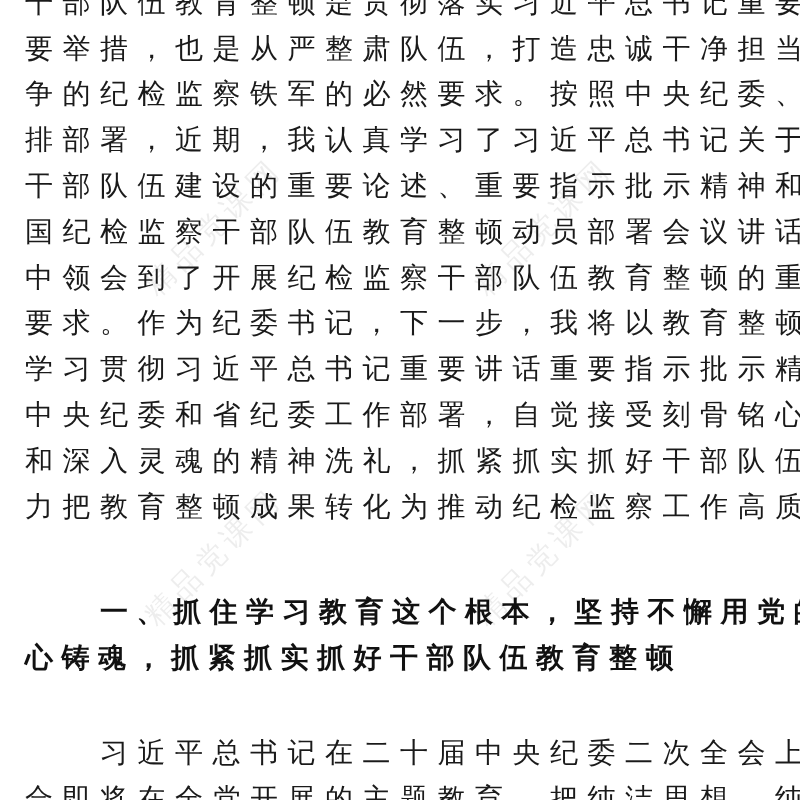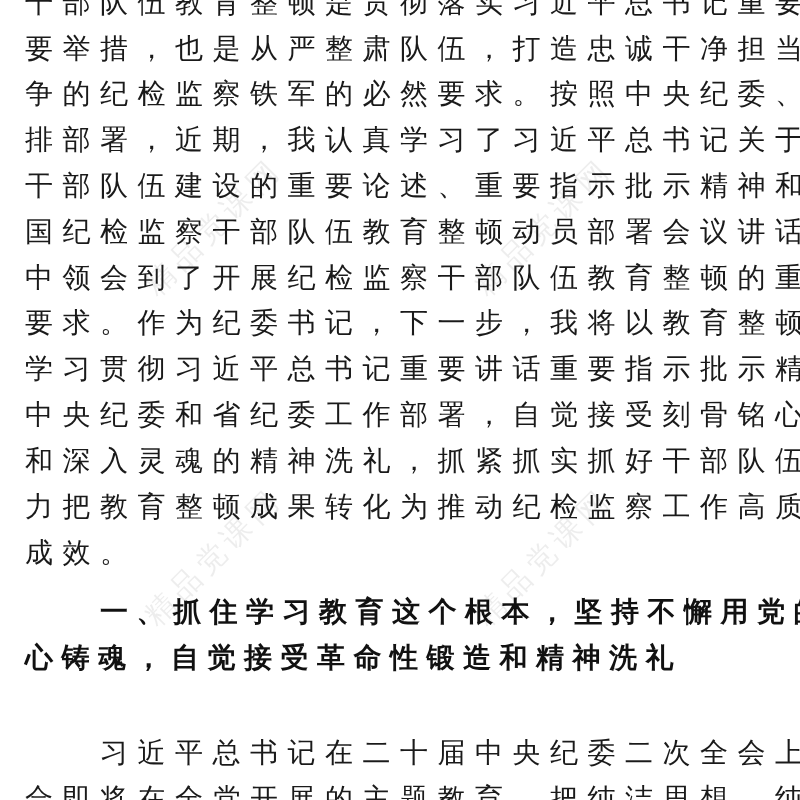--- a/index.html
+++ b/index.html
@@ -64,21 +64,20 @@
   <div class="line" style="top:74px;">争的纪检监察铁军的必然要求。按照中央纪委、省纪委统一安</div>
   <div class="line" style="top:120px;">排部署，近期，我认真学习了习近平总书记关于加强纪检监察</div>
   <div class="line" style="top:166px;">干部队伍建设的重要论述、重要指示批示精神和李希同志在全</div>
   <div class="line" style="top:212px;">国纪检监察干部队伍教育整顿动员部署会议讲话，在深学细悟</div>
   <div class="line" style="top:258px;">中领会到了开展纪检监察干部队伍教育整顿的重要意义和目的</div>
   <div class="line" style="top:303px;">要求。作为纪委书记，下一步，我将以教育整顿为契机，深入</div>
   <div class="line" style="top:349px;">学习贯彻习近平总书记重要讲话重要指示批示精神，坚决落实</div>
   <div class="line" style="top:395px;">中央纪委和省纪委工作部署，自觉接受刻骨铭心的革命性锻造</div>
   <div class="line" style="top:441px;">和深入灵魂的精神洗礼，抓紧抓实抓好干部队伍教育整顿，努</div>
   <div class="line" style="top:487px;">力把教育整顿成果转化为推动纪检监察工作高质量发展的实际</div>
-  <div class="line" style="top:533px;">成效。</div>
 
   <div class="line heading indent" style="top:592px;">一、抓住学习教育这个根本，坚持不懈用党的创新理论凝</div>
-  <div class="line heading" style="top:638px;">心铸魂，自觉接受革命性锻造和精神洗礼</div>
+  <div class="line heading" style="top:638px;">心铸魂，抓紧抓实抓好干部队伍教育整顿</div>
 
   <div class="line indent" style="top:733px;">习近平总书记在二十届中央纪委二次全会上指出，“要结</div>
   <div class="line" style="top:779px;">合即将在全党开展的主题教育，把纯洁思想、纯洁组织作为突</div>
 
 </div>
 
 </body></html>

